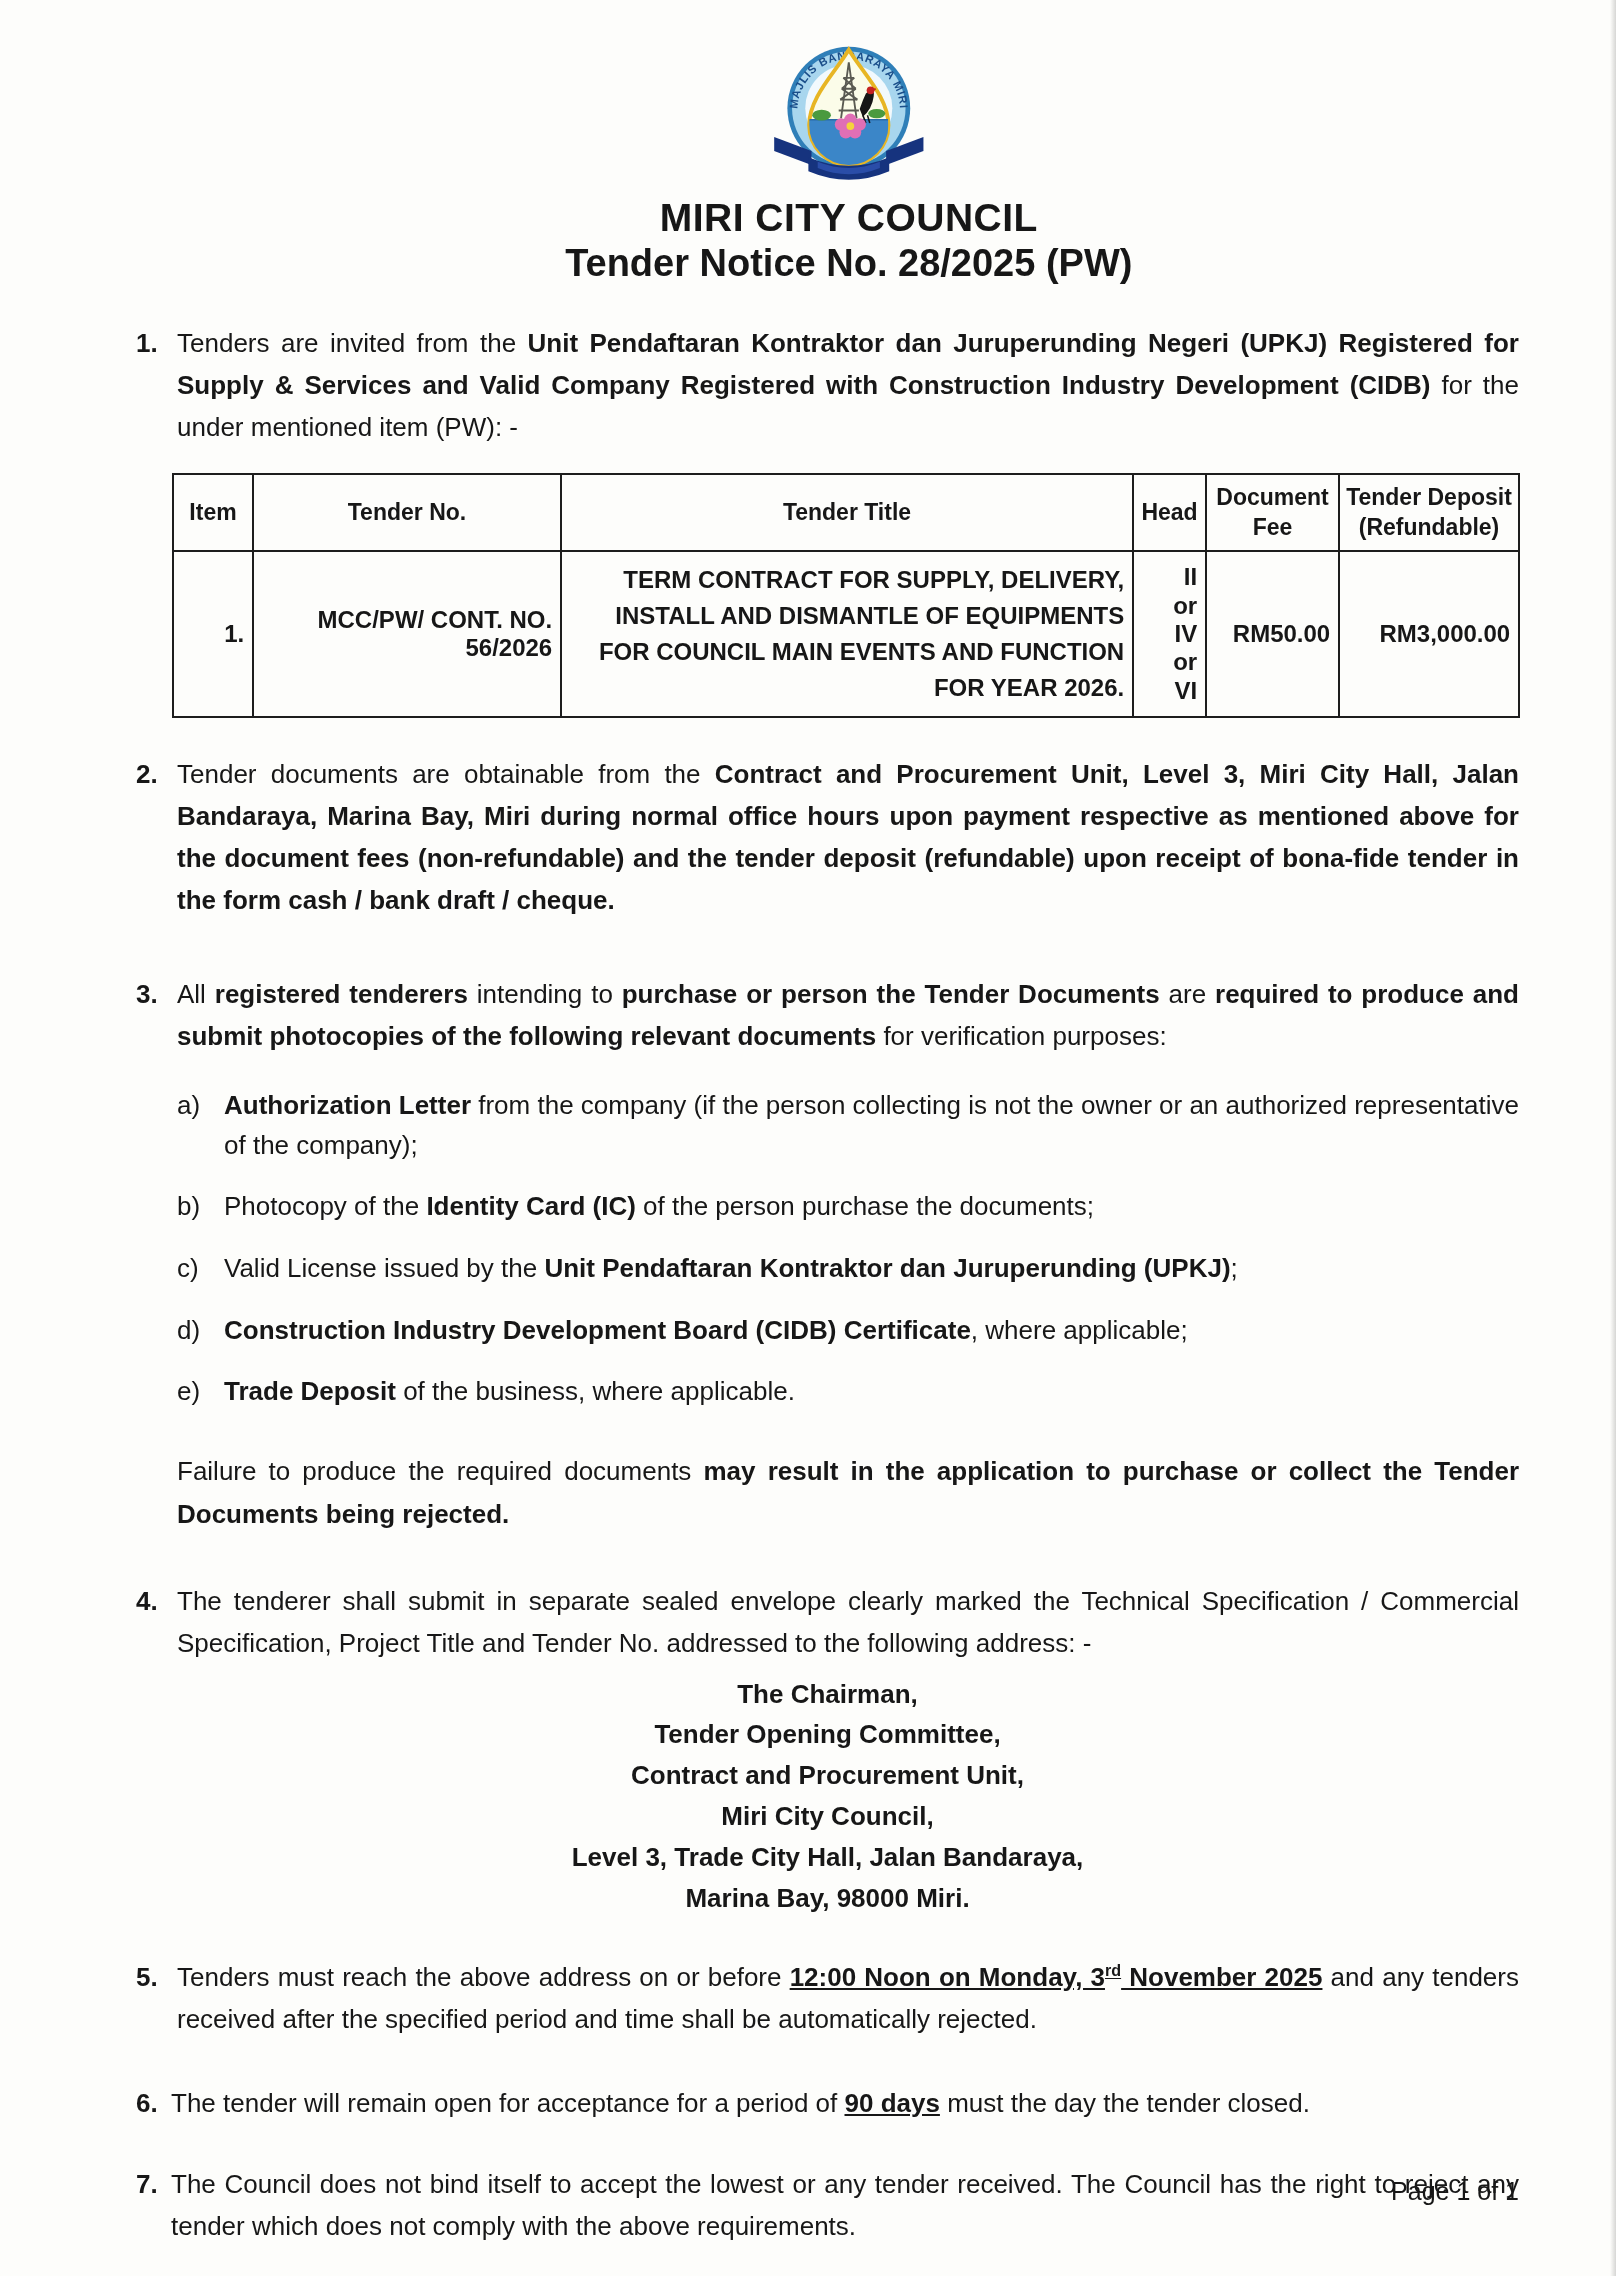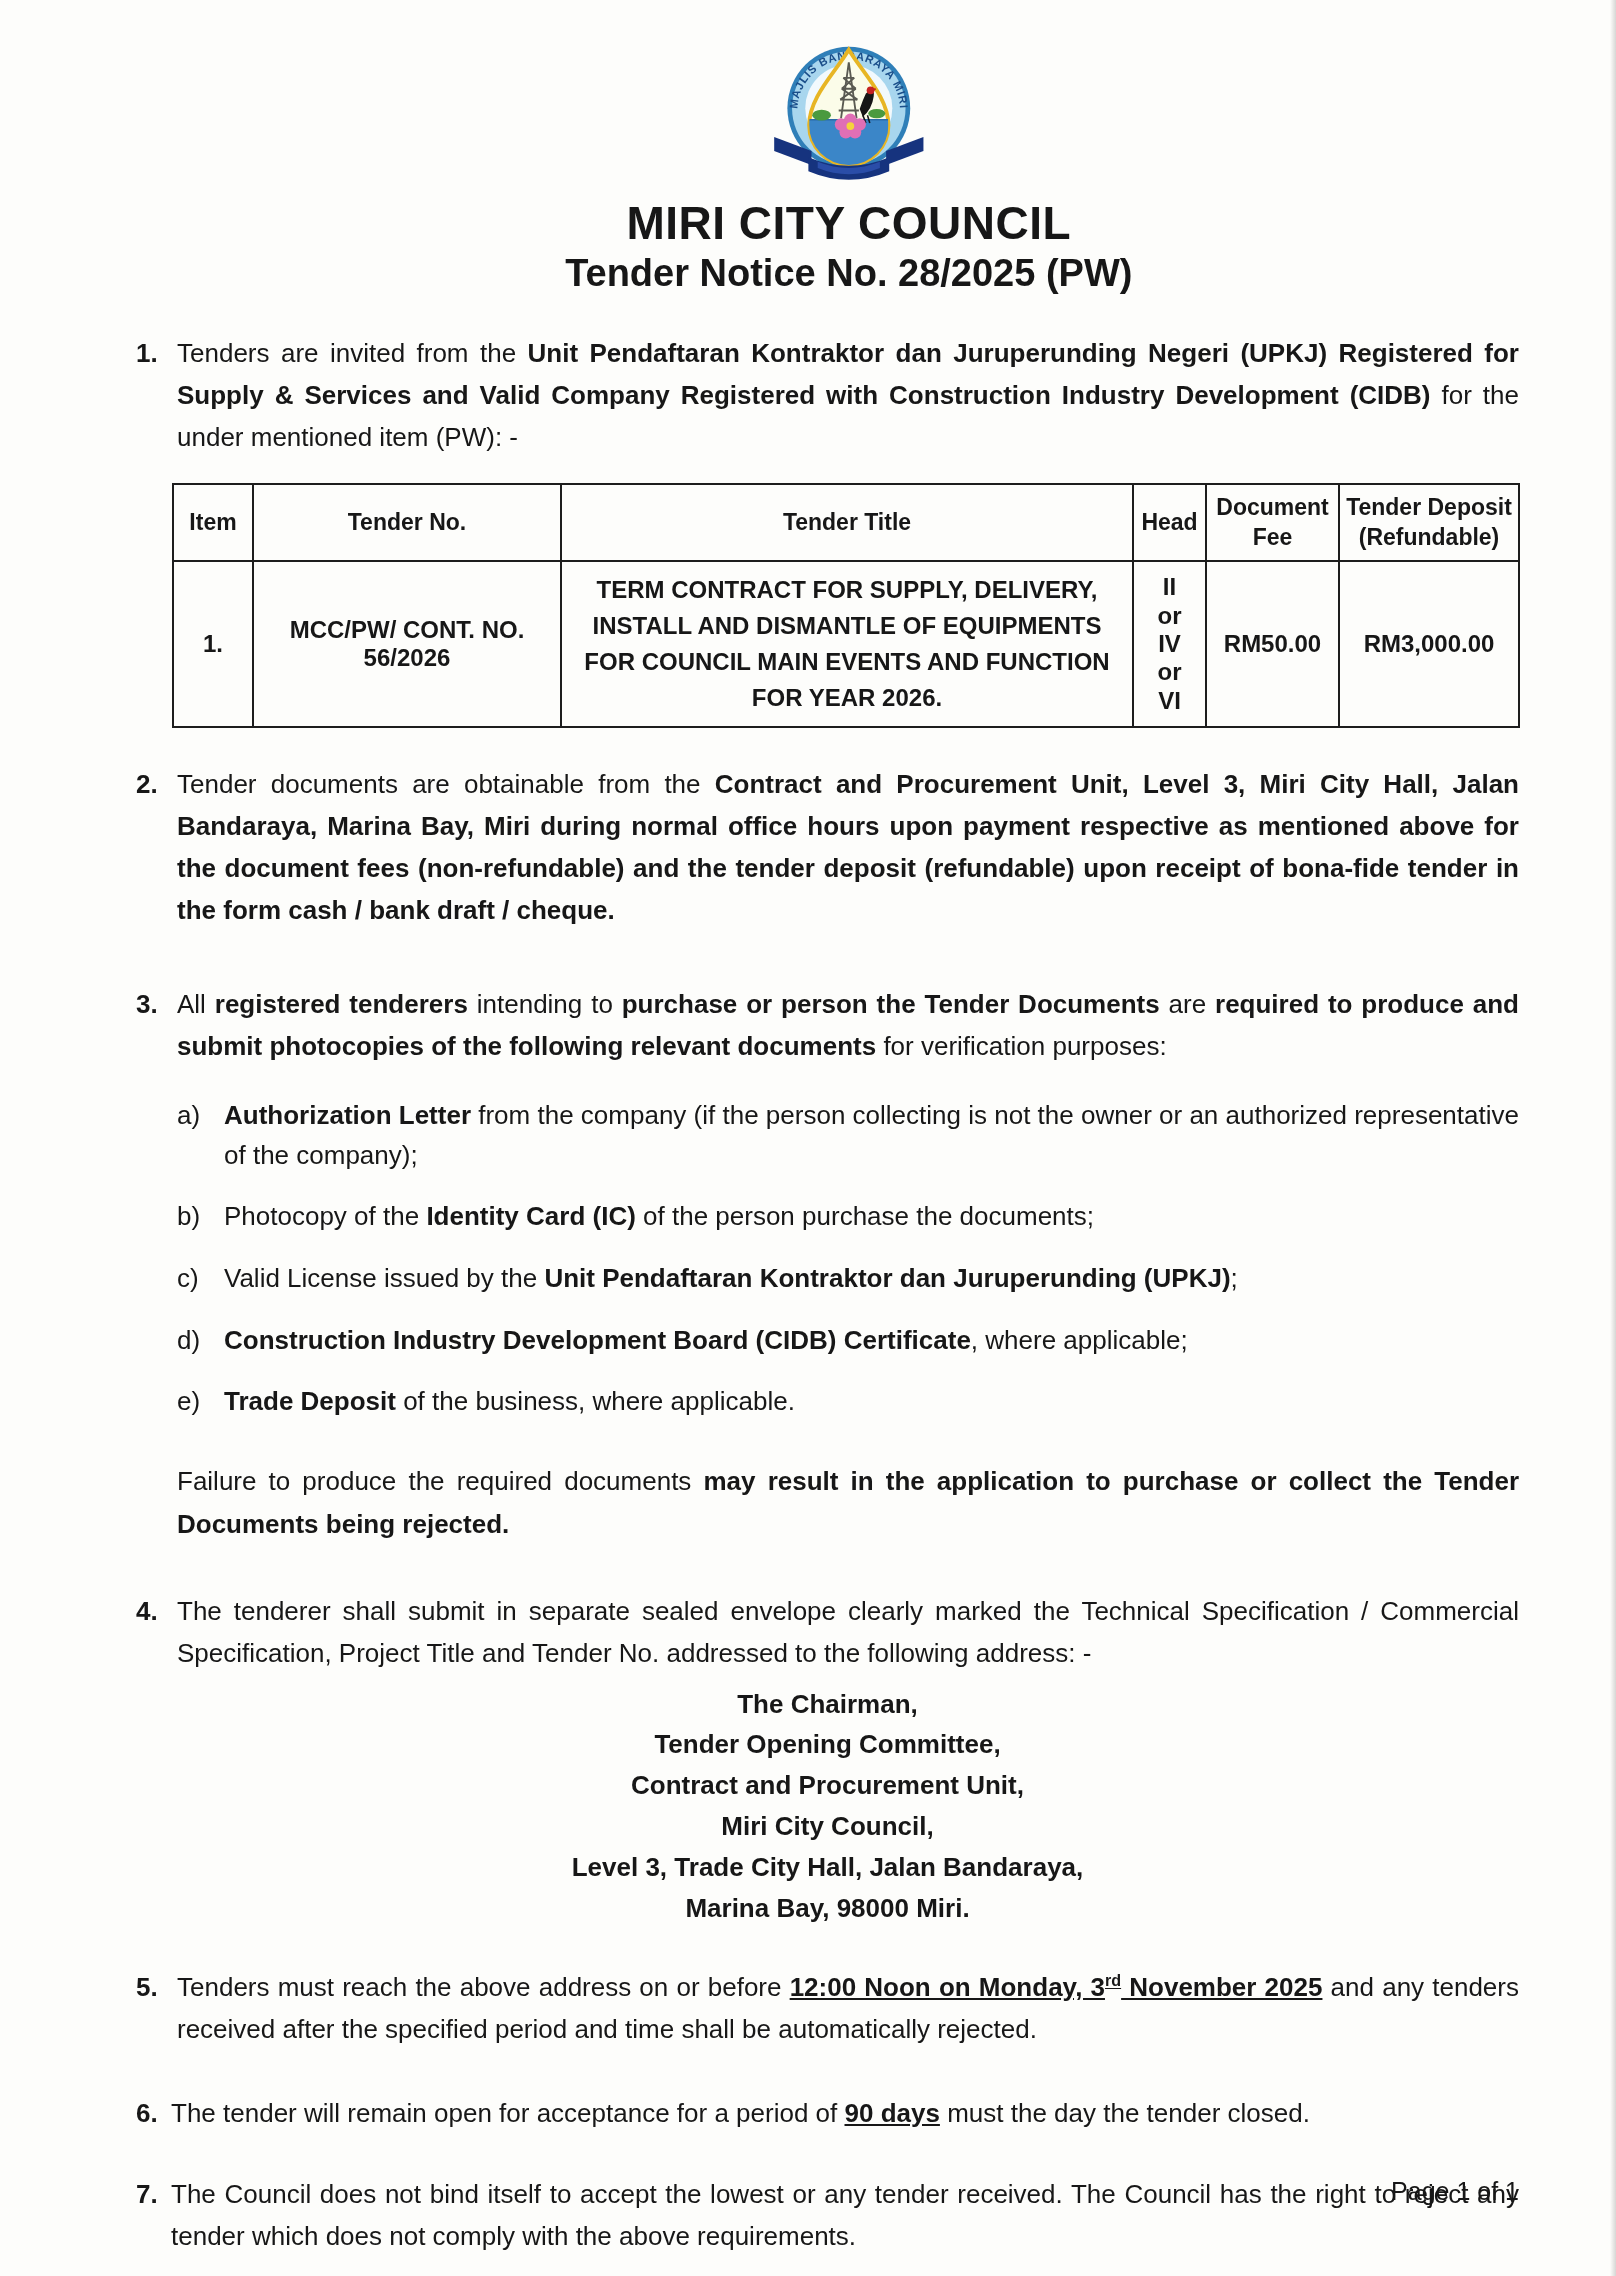--- a/index.html
+++ b/index.html
@@ -16,33 +16,33 @@
   }
   .page::after{content:"";position:absolute;top:0;right:0;width:6.8px;height:100%;
     background:linear-gradient(to right,rgba(0,0,0,0),rgba(0,0,0,.18));}
   .b{font-weight:bold}
   .u{text-decoration:underline}
   sup{font-size:.62em;line-height:0;}
 
   
   .doc-header{text-align:center;transform:translateX(21.3px);}
   .logo{width:171px;height:167px;margin:0 auto;display:block;}
-  .doc-title{font-size:46px;font-weight:bold;margin:1.9px 0 0;letter-spacing:0.5px;}
+  .doc-title{font-size:39px;font-weight:bold;margin:1.9px 0 0;letter-spacing:0.5px;}
   .doc-subtitle{font-size:38px;font-weight:bold;margin:1.9px 0 0;}
 
   
   .para{display:flex;font-size:26px;line-height:1.62;margin-top:35px;}
   .para .num{flex:none;width:41px;font-weight:bold;}
   .para .ptext{flex:1;text-align:justify;}
 
   
   table.tender{border-collapse:collapse;margin:25px 0 0 36px;width:1345px;table-layout:fixed;}
   table.tender th,table.tender td{border:2.4px solid #1d1d1d;vertical-align:middle;}
   table.tender th{font-size:23px;font-weight:bold;padding:7.8px 3.9px;line-height:1.3;text-align:center;}
-  table.tender td{font-size:24px;font-weight:bold;padding:9.7px 7.8px;text-align:center;}
+  table.tender td{font-size:24px;font-weight:bold;padding:9.7px 7.8px;text-align:right;}
   td.cell-title{text-align:justify;padding:11.6px 14.6px;line-height:1.5;}
   td.cell-head{white-space:pre-line;line-height:1.18;font-size:23px;border-radius:30px;}
 
   
   .sub{display:flex;font-size:26px;line-height:1.55;margin:21.3px 0 0 41px;}
   .sub .slabel{flex:none;width:47px;}
   .sub .stext{flex:1;text-align:justify;}
   .note{margin:39px 0 0 41px;font-size:26px;line-height:1.62;text-align:justify;}
 
   

